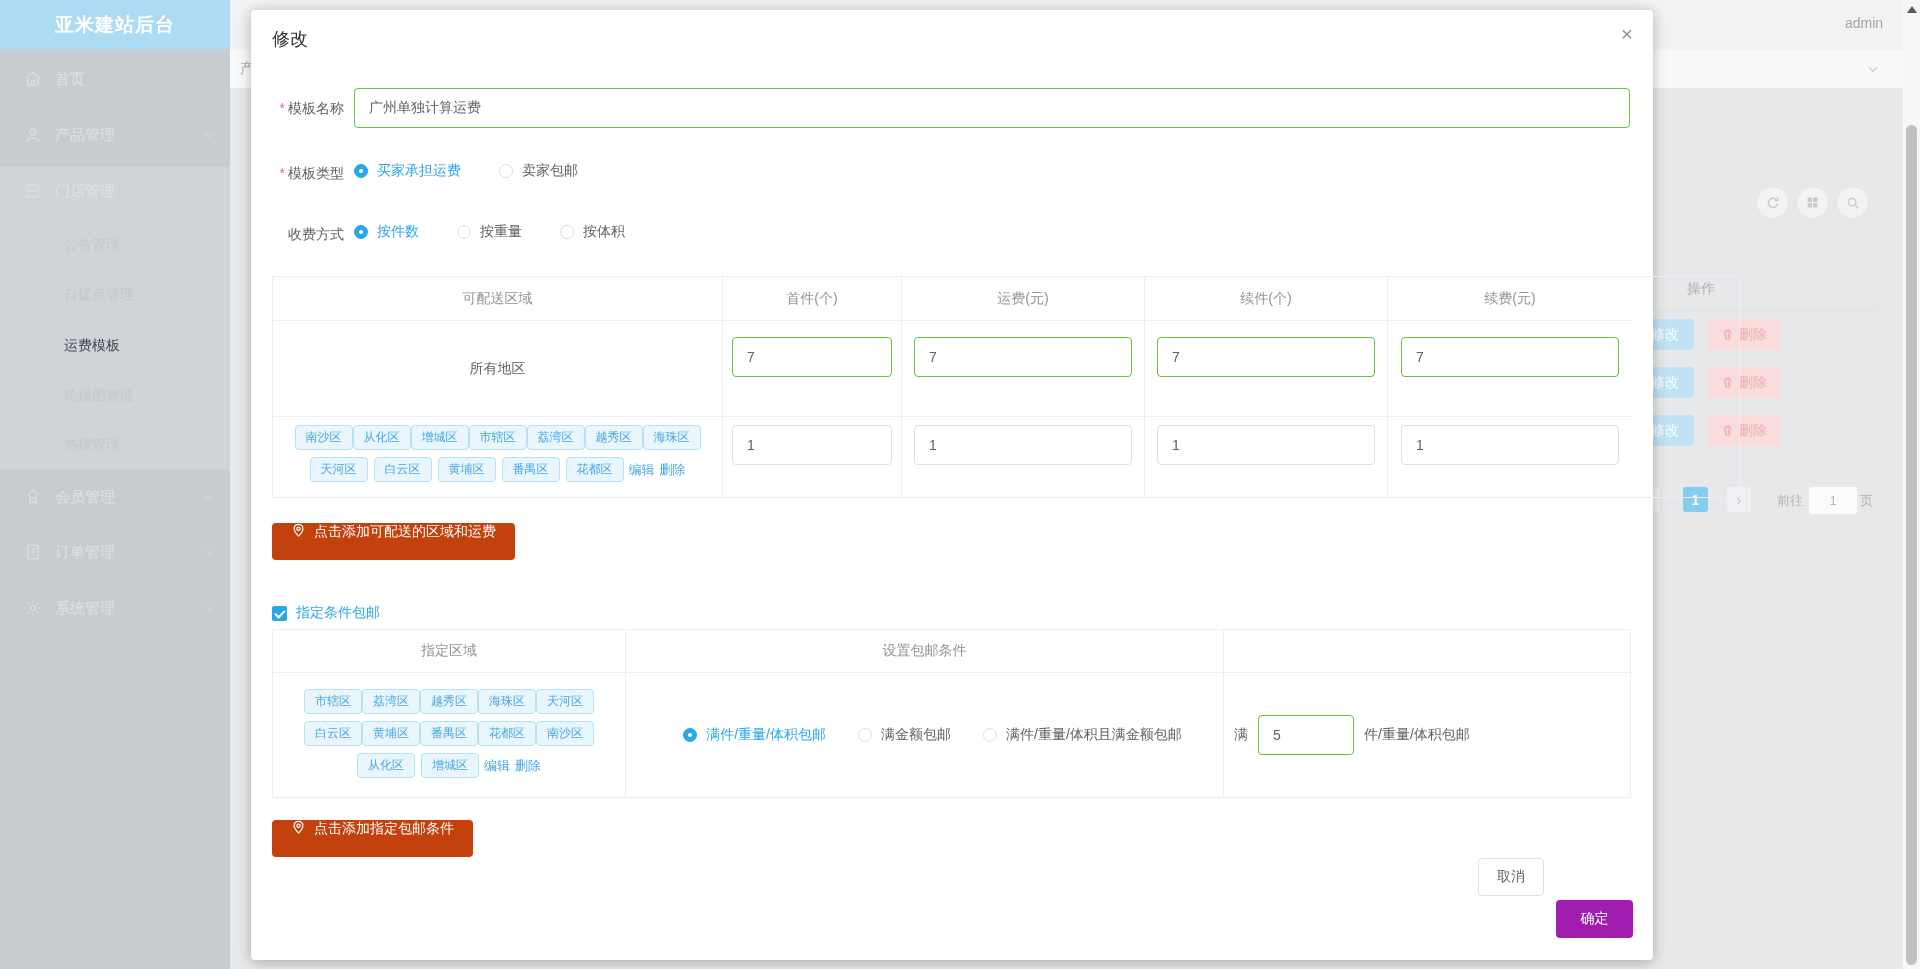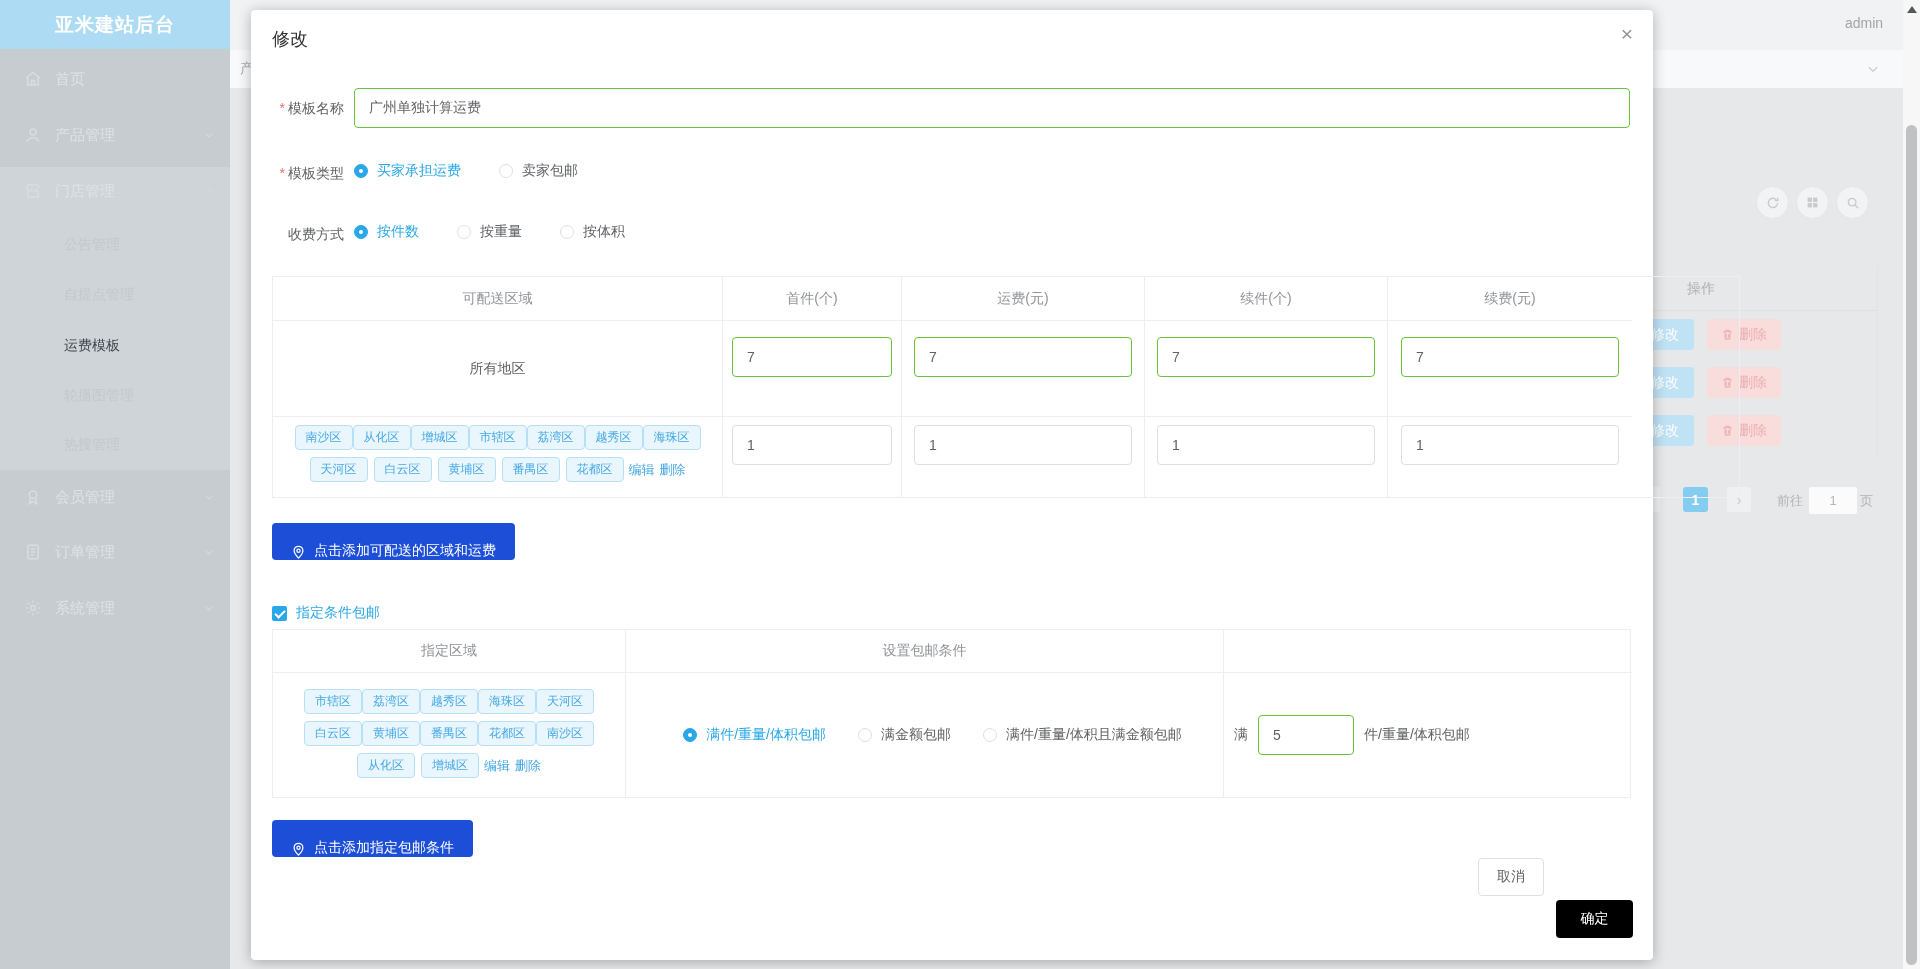--- a/index.html
+++ b/index.html
@@ -75,38 +75,38 @@
   .t1{top:266px;width:1468px;display:grid;grid-template-columns:450px 179px 243px 243px 244px;
       grid-template-rows:44px 96px 80px;}
   .icell1{display:flex;justify-content:center;padding-top:16px;}
   .icell2{display:flex;justify-content:center;padding-top:8px;}
   .w160{width:160px;}.w218{width:218px;}
   .tagcell{display:flex;flex-direction:column;align-items:center;padding-top:8px;gap:7px;}
   .tagline{display:flex;align-items:center;justify-content:flex-start;}
   .tag{height:25px;line-height:23px;padding:0 10px;background:#e9f6fd;border:1px solid #b7e0f6;
        border-radius:4px;color:#45a8e6;font-size:12px;box-sizing:border-box;white-space:nowrap;}
   .link{color:#45a8e6;font-size:13px;margin-left:5px;cursor:pointer;white-space:nowrap;}
-  .blue-btn{position:absolute;left:21px;height:37px;background:#1d4ed8;border:none;border-radius:4px;
-            color:#fff;font-size:14px;display:flex;align-items:flex-end;padding:0 19px;gap:8px;cursor:pointer;
+  .blue-btn{position:absolute;left:21px;height:37px;background:#c2410c;border:none;border-radius:4px;
+            color:#fff;font-size:14px;display:flex;align-items:flex-start;padding:0 19px;gap:8px;cursor:pointer;
             font-family:"Liberation Sans",sans-serif;}
   .cb-row{position:absolute;left:21px;top:594px;display:flex;align-items:center;gap:9px;}
   .cb{width:15px;height:15px;background:#2aa7e8;border-radius:2px;position:relative;flex:none;}
   .cb::after{content:"";position:absolute;left:5px;top:2px;width:4px;height:8px;border:solid #fff;
              border-width:0 2px 2px 0;transform:rotate(45deg);}
   .cb-label{font-size:14px;color:#2aa7e8;}
   .t2{top:619px;width:1359px;display:grid;grid-template-columns:353px 598px 408px;
       grid-template-rows:43px 124px;}
   .t2-tags{display:flex;flex-direction:column;align-items:center;padding-top:16px;gap:7px;}
   .t2-radios{display:flex;align-items:center;justify-content:center;}
   .t2-cond{display:flex;align-items:center;padding-left:10px;gap:10px;font-size:14px;color:#606266;}
   .thr-input{width:96px;}
   .m-cancel{position:absolute;left:1227px;top:848px;width:66px;height:38px;background:#fff;
             border:1px solid #dcdfe6;border-radius:4px;font-size:14px;color:#606266;cursor:pointer;
             font-family:"Liberation Sans",sans-serif;}
-  .m-ok{position:absolute;left:1305px;top:890px;width:77px;height:38px;background:#000000;border:none;
+  .m-ok{position:absolute;left:1305px;top:890px;width:77px;height:38px;background:#a21caf;border:none;
         border-radius:4px;font-size:14px;color:#fff;cursor:pointer;font-family:"Liberation Sans",sans-serif;}
   svg{display:block;}
 </style>
 </head>
 <body>
 
 <div class="stage">
 
   <div class="sidebar">
     <div class="sb-band"></div>

